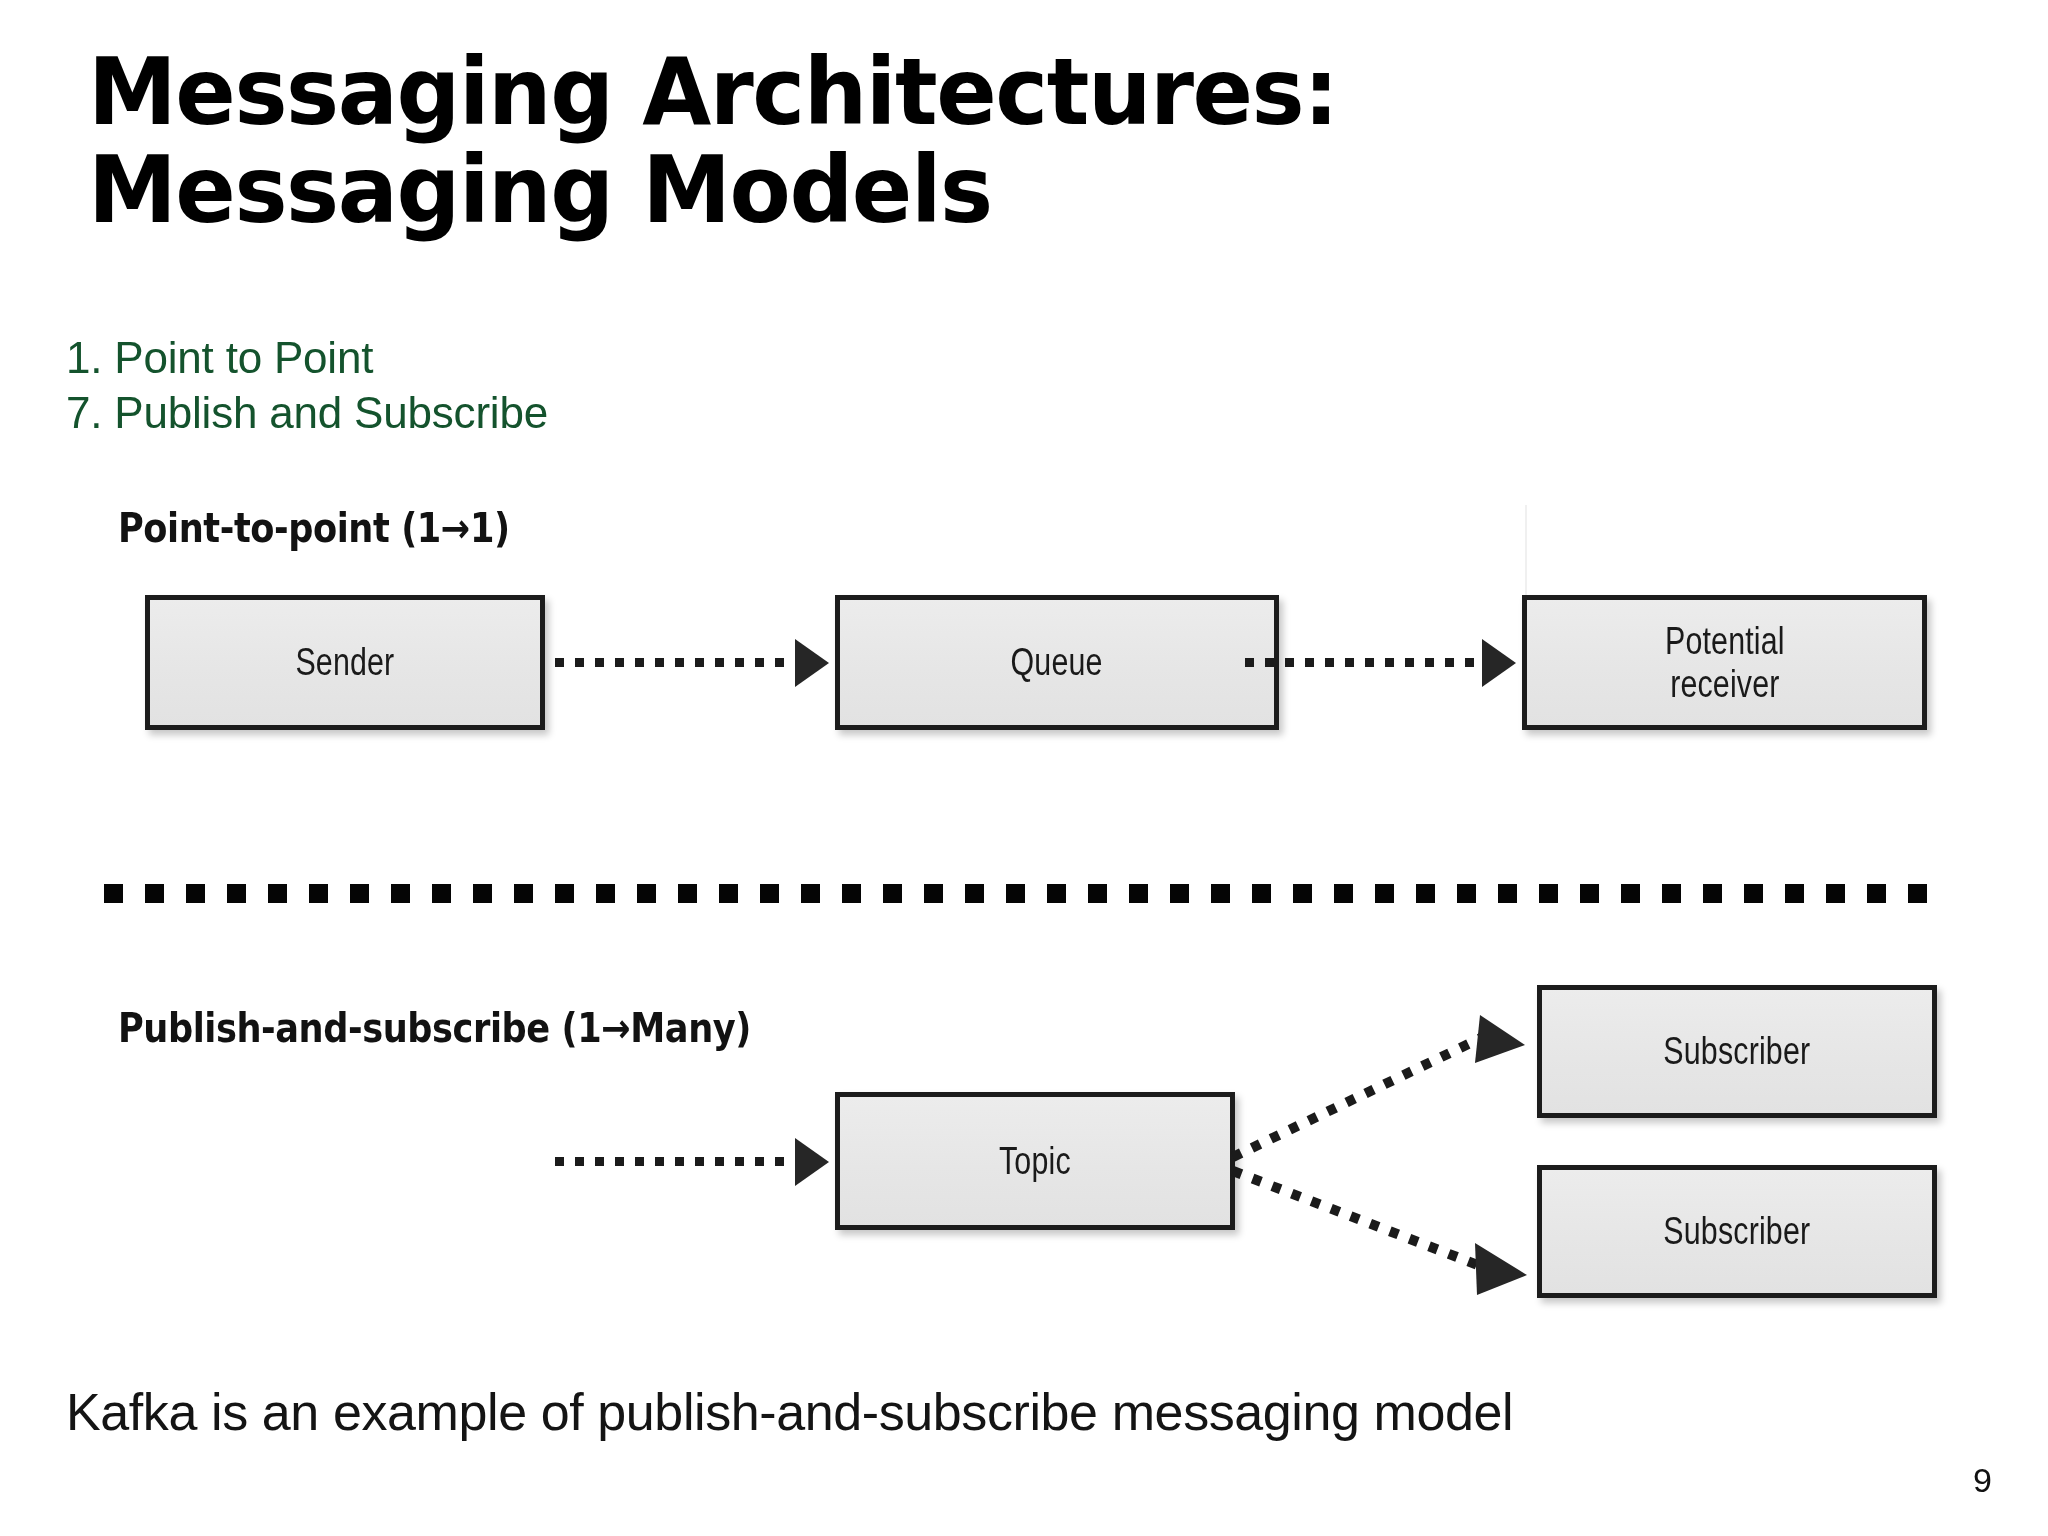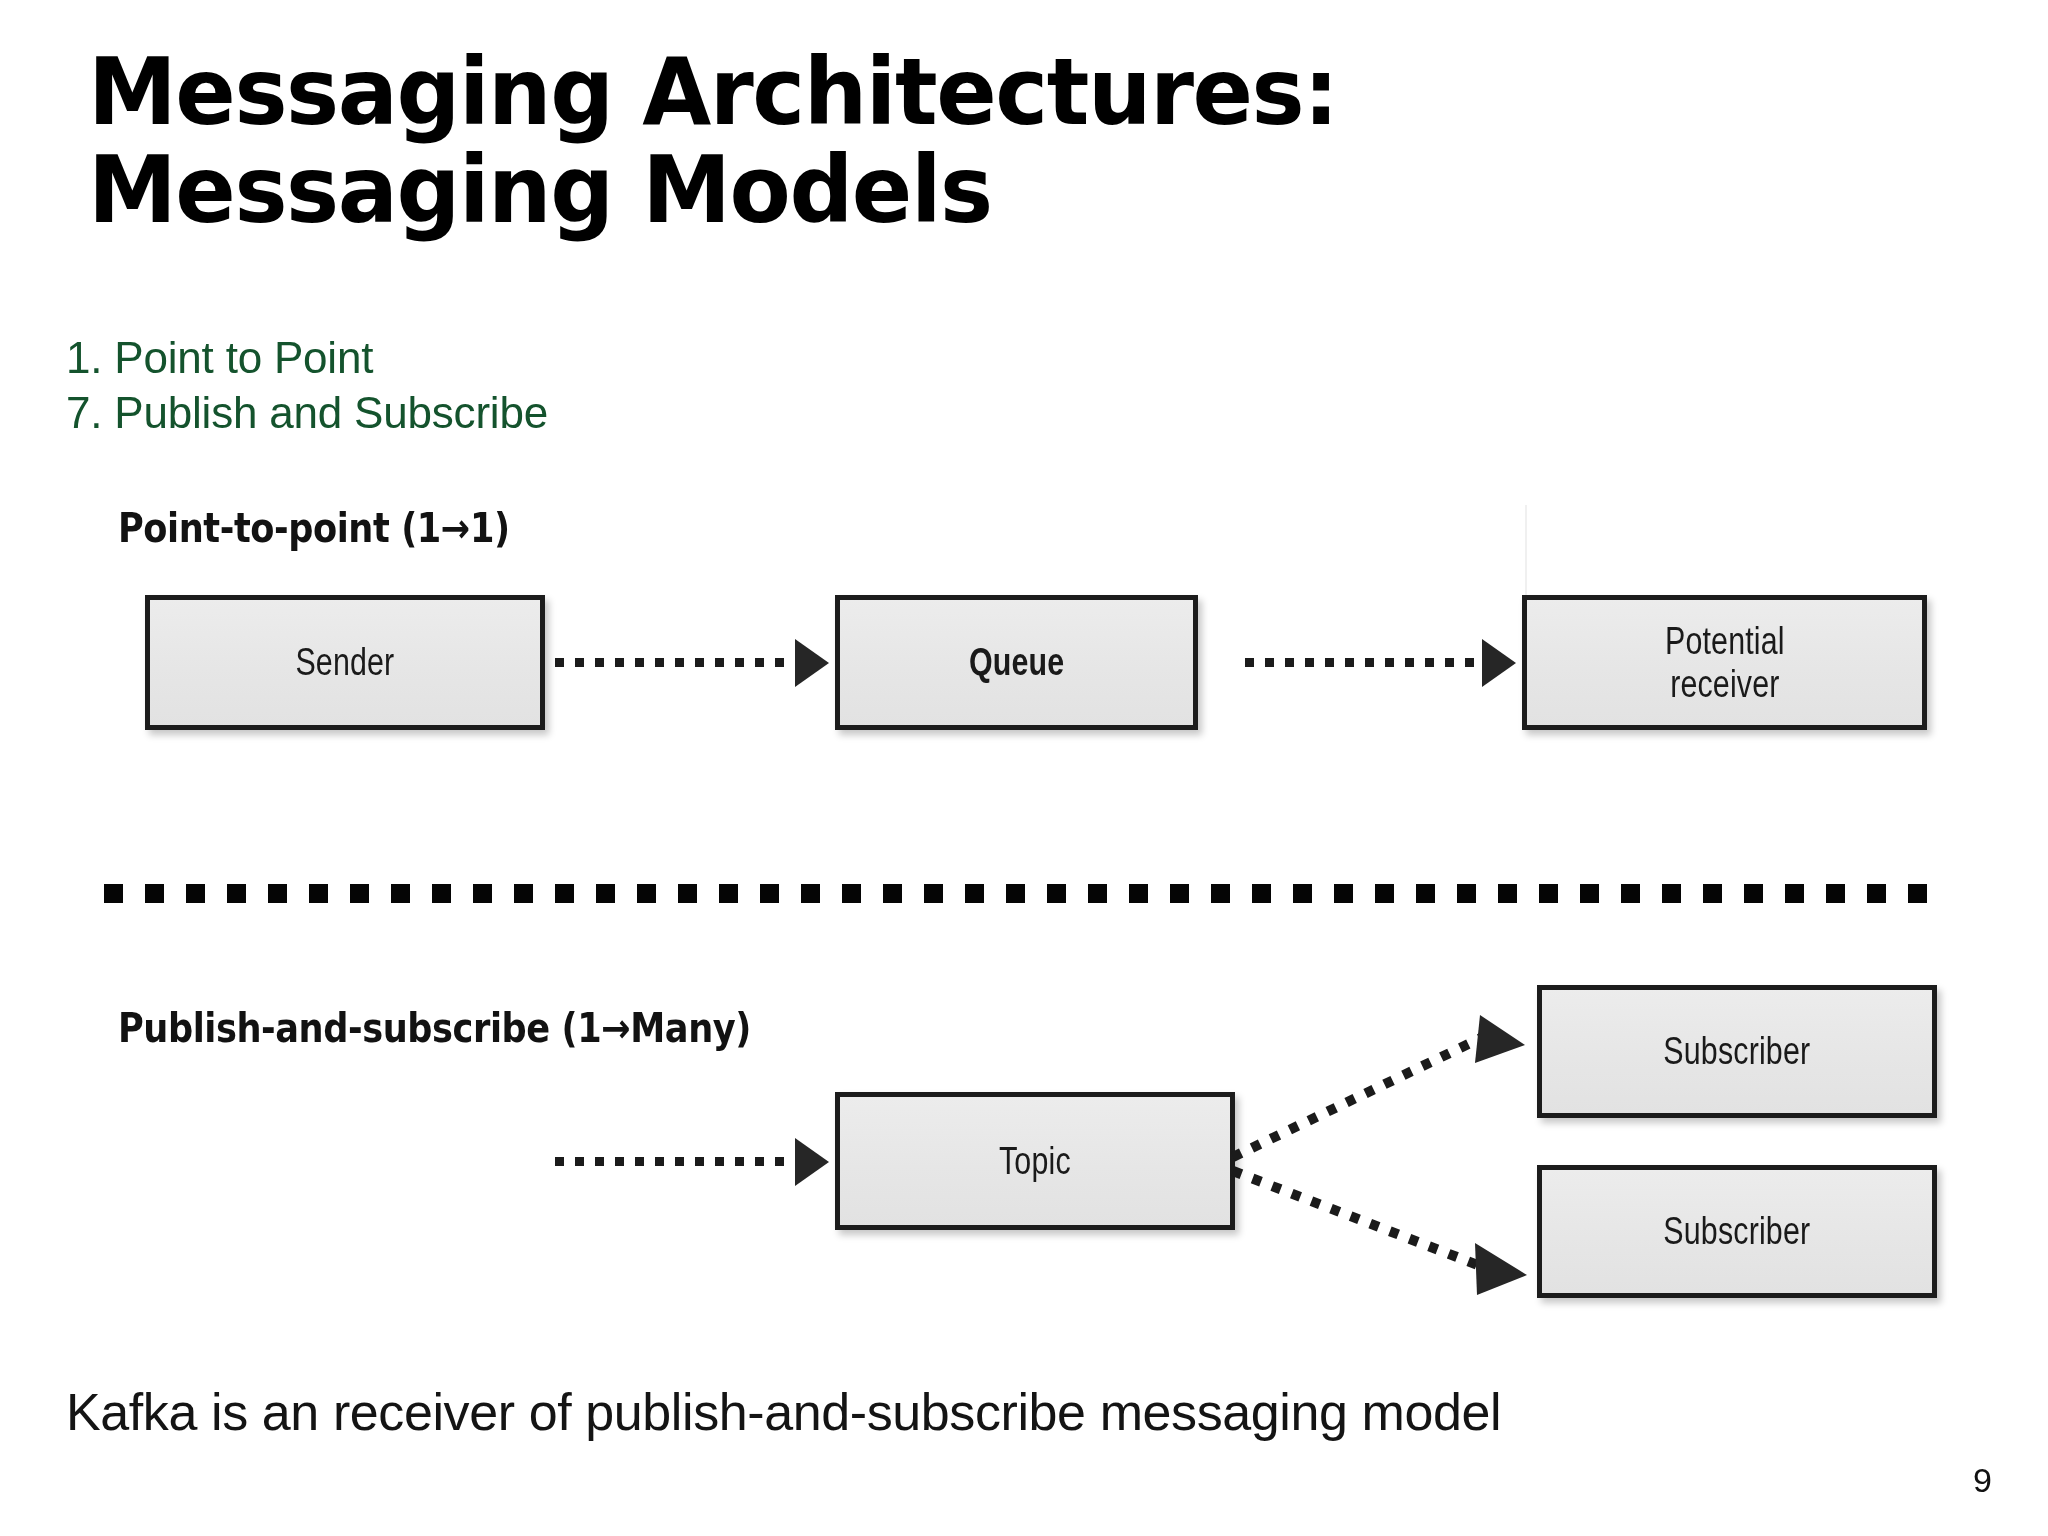--- a/index.html
+++ b/index.html
@@ -178,21 +178,21 @@
 
   <div class="dg-heading" style="left:118px; top:505px;">Point-to-point (1→1)</div>
 
   <div class="dg-box" style="left:145px; top:595px; width:400px; height:135px;">
     <span class="dg-label">Sender</span>
   </div>
 
   <div class="dg-arrow-line" style="left:555px; top:658px; width:240px;"></div>
   <div class="dg-arrow-head" style="left:795px; top:639px;"></div>
 
-  <div class="dg-box" style="left:835px; top:595px; width:363px; height:135px;font-weight:bold;">
+  <div class="dg-box" style="left:835px; top:595px; width:444px; height:135px;">
     <span class="dg-label">Queue</span>
   </div>
 
   <div class="dg-arrow-line" style="left:1245px; top:658px; width:237px;"></div>
   <div class="dg-arrow-head" style="left:1482px; top:639px;"></div>
 
   <div class="dg-box" style="left:1522px; top:595px; width:405px; height:135px;">
     <span class="dg-label">Potential
 receiver</span>
   </div>
@@ -221,15 +221,15 @@
   <div class="dg-box" style="left:1537px; top:985px; width:400px; height:133px;">
     <span class="dg-label">Subscriber</span>
   </div>
 
   <div class="dg-box" style="left:1537px; top:1165px; width:400px; height:133px;">
     <span class="dg-label">Subscriber</span>
   </div>
 
 </div>
 
-<div id="caption">Kafka is an receiver of publish-and-subscribe messaging model</div>
+<div id="caption">Kafka is an example of publish-and-subscribe messaging model</div>
 
 <div id="page-number">9</div>
 
 </body></html>

